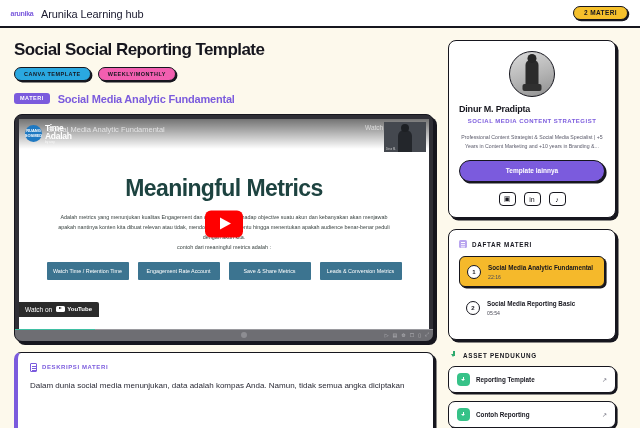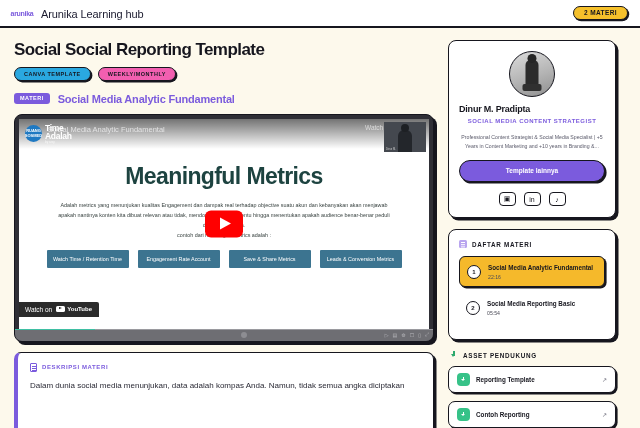--- a/index.html
+++ b/index.html
@@ -113,21 +113,21 @@
     background: #44484f; z-index: 7; overflow: hidden;
     display: flex; align-items: flex-end; justify-content: center;
   }
   .pip-person { width: 14px; height: 22px; background: #23262b; border-radius: 6px 6px 0 0; position: relative; }
   .pip-person::before { content:""; position:absolute; top:-6px; left:3px; width:8px; height:8px; border-radius:50%; background:#1d2024; }
   .pip-label { position:absolute; bottom:1px; left:2px; color:#cfcfcf; font-size:2.6px; }
 
   .slide { position: absolute; inset: 0; background: #ffffff; padding-top: 44px; }
   .slide-h1 {
     text-align: center; font-size: 23px; font-weight: 800;
-    color: #1d4340; letter-spacing: -0.6px; margin-bottom: 10px;
+    color: #1d4340; letter-spacing: -0.6px; margin-bottom: 10px; margin-top: 12px;
   }
   .slide-p {
     text-align: center; font-size: 5.4px; line-height: 1.9;
     color: #3a4442; padding: 0 36px; margin-bottom: 9px;
   }
   .slide-p .last { display:block; }
   .metric-row { display: flex; justify-content: center; gap: 9px; padding: 0 24px; }
   .metric-box {
     background: #3c7490; color: #ffffff;
     font-size: 5.4px; line-height: 1.55; text-align: center; font-weight: 400;

